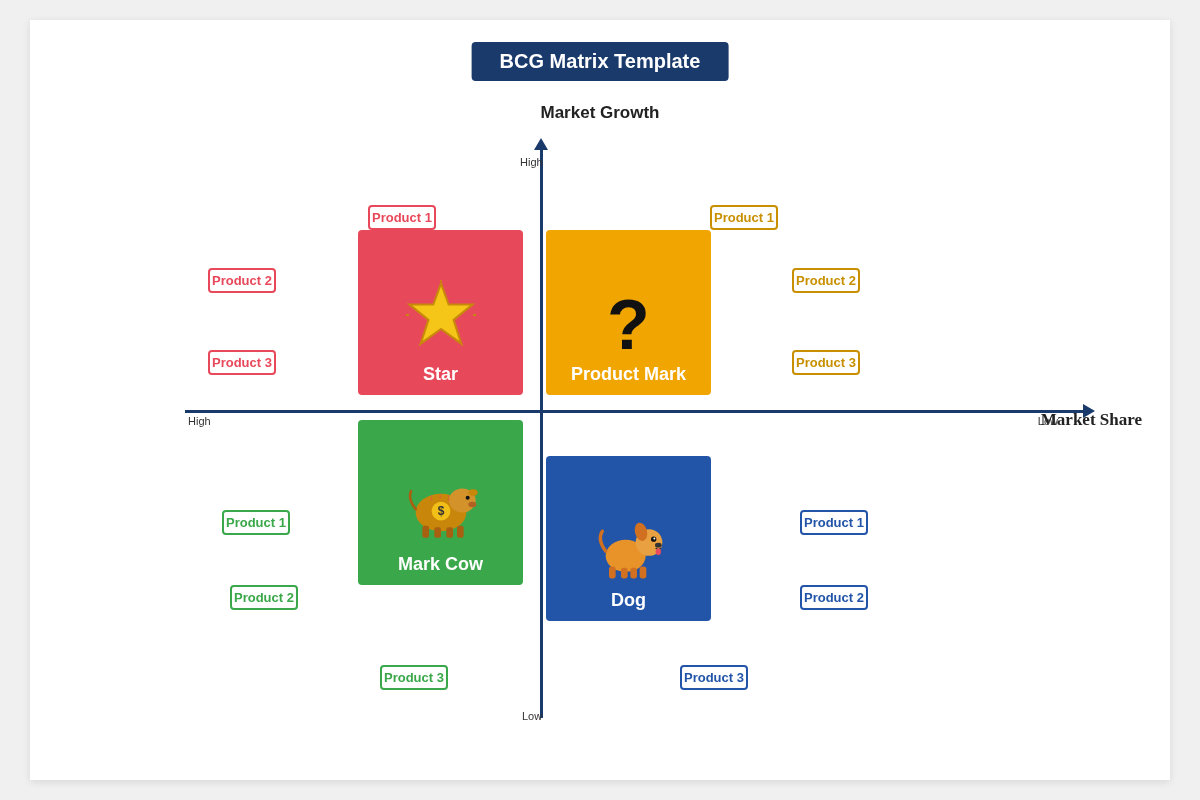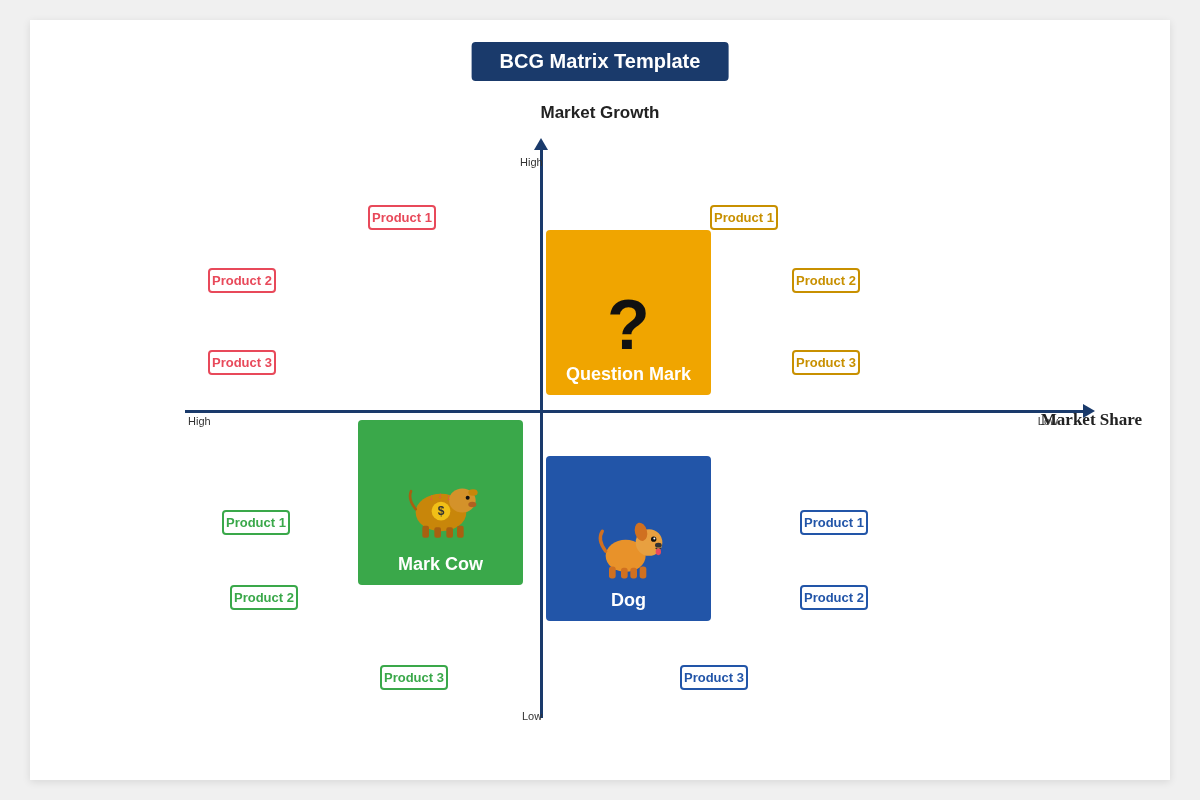--- a/index.html
+++ b/index.html
@@ -195,24 +195,36 @@
 
   <div class="axis-vertical"></div>
 
   <div class="axis-horizontal"></div>
 
   <div class="label-high-growth">High</div>
   <div class="label-low-growth">Low</div>
   <div class="label-high-share">High</div>
   <div class="label-low-share">Low</div>
 
+  <div class="quadrant star-quad">
+    <div class="star-icon">
+      <svg width="70" height="70" viewBox="0 0 100 100">
+        <polygon points="50,5 61,35 95,35 68,57 79,91 50,70 21,91 32,57 5,35 39,35" fill="#f5c518" stroke="#c8880a" stroke-width="3"></polygon>
+
+        <line x1="50" y1="2" x2="50" y2="-6" stroke="#c8880a" stroke-width="3" transform="rotate(0,50,50)"></line>
+        <line x1="96" y1="50" x2="104" y2="50" stroke="#c8880a" stroke-width="3"></line>
+        <line x1="4" y1="50" x2="-4" y2="50" stroke="#c8880a" stroke-width="3"></line>
+      </svg>
+    </div>
+    <div class="quadrant-label">Star</div>
+  </div>
 
   <div class="quadrant question-quad">
     <div class="question-icon">?</div>
-    <div class="quadrant-label">Question Mark</div>
+    <div class="quadrant-label">Product Mark</div>
   </div>
 
   <div class="quadrant cashcow-quad">
     <div style="font-size:60px;line-height:1;position:relative;">
       
       <svg width="80" height="75" viewBox="0 0 120 110">
 
         <ellipse cx="60" cy="70" rx="38" ry="28" fill="#c8860a"></ellipse>
 
         <ellipse cx="92" cy="52" rx="20" ry="18" fill="#d4922a"></ellipse>

